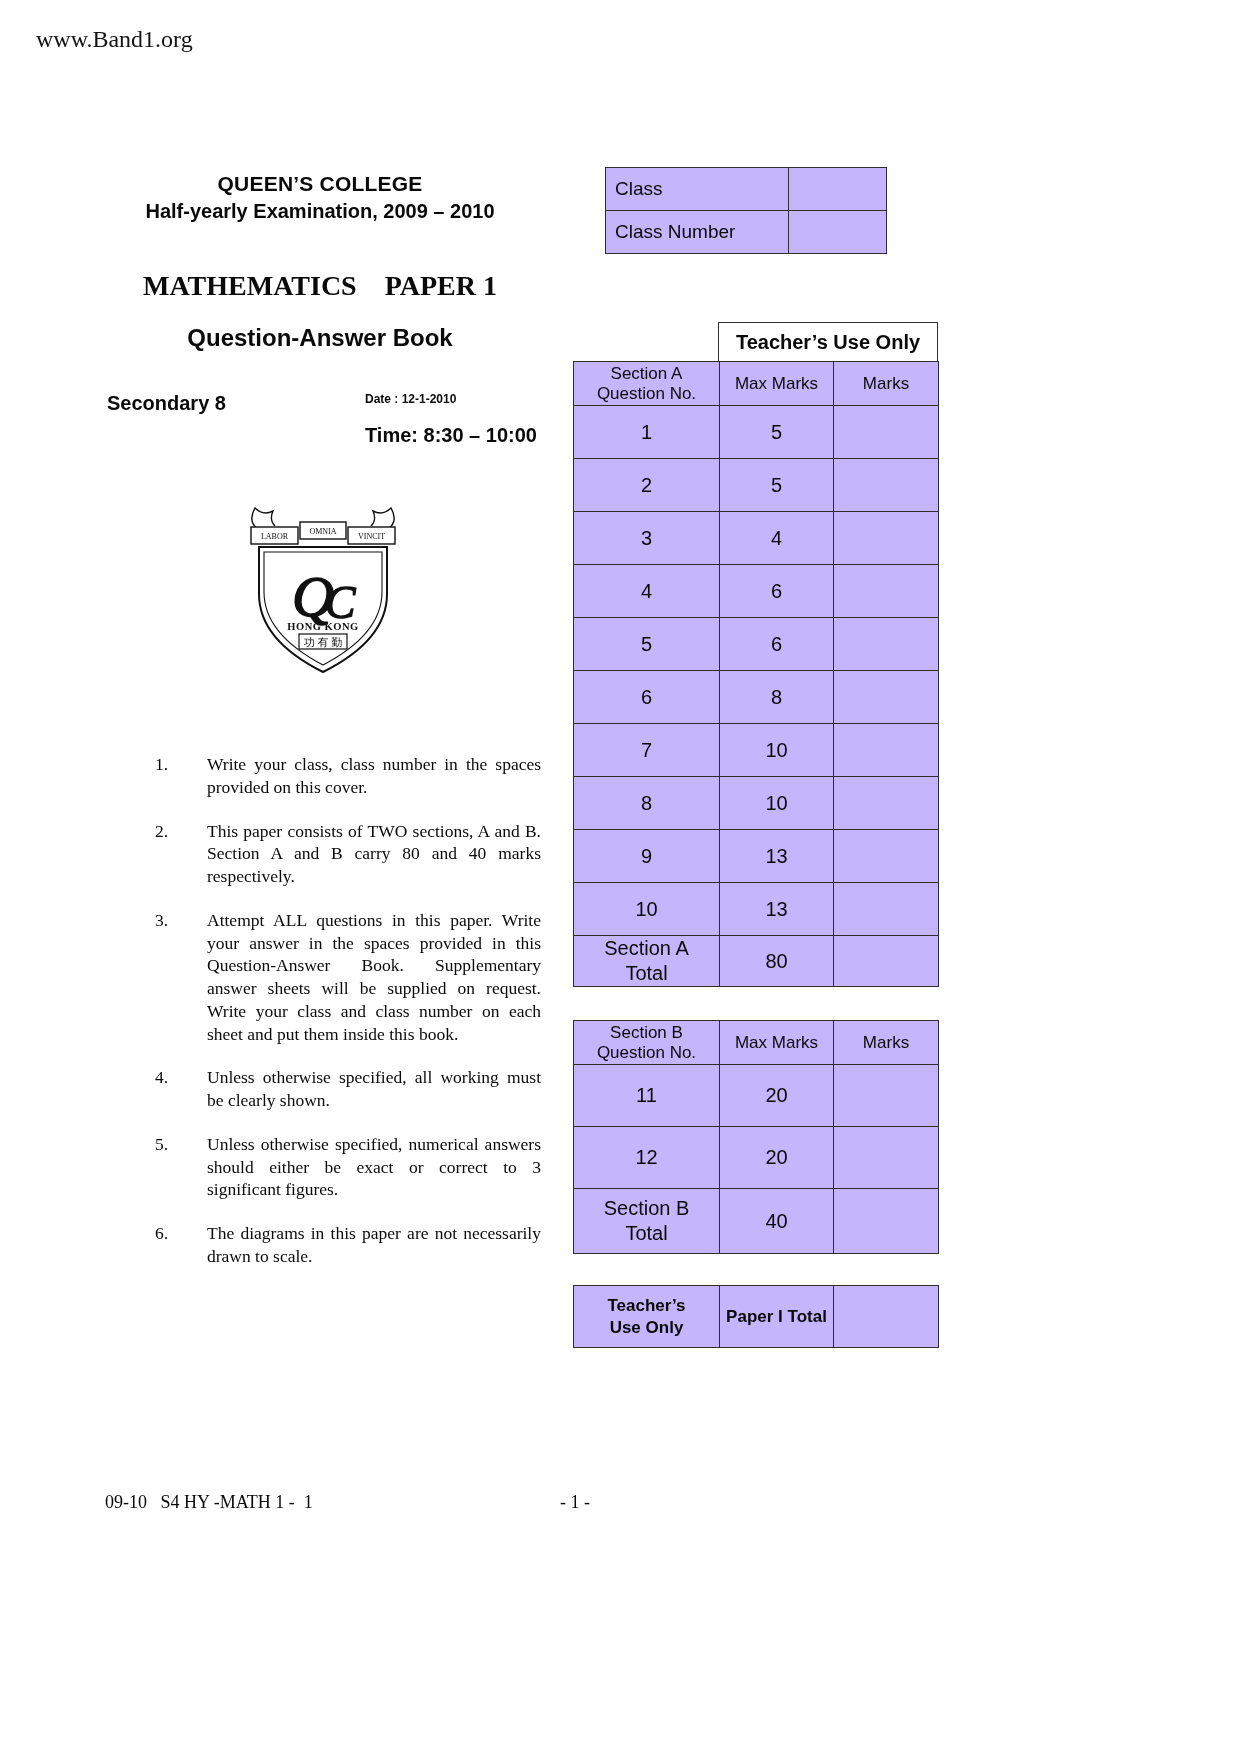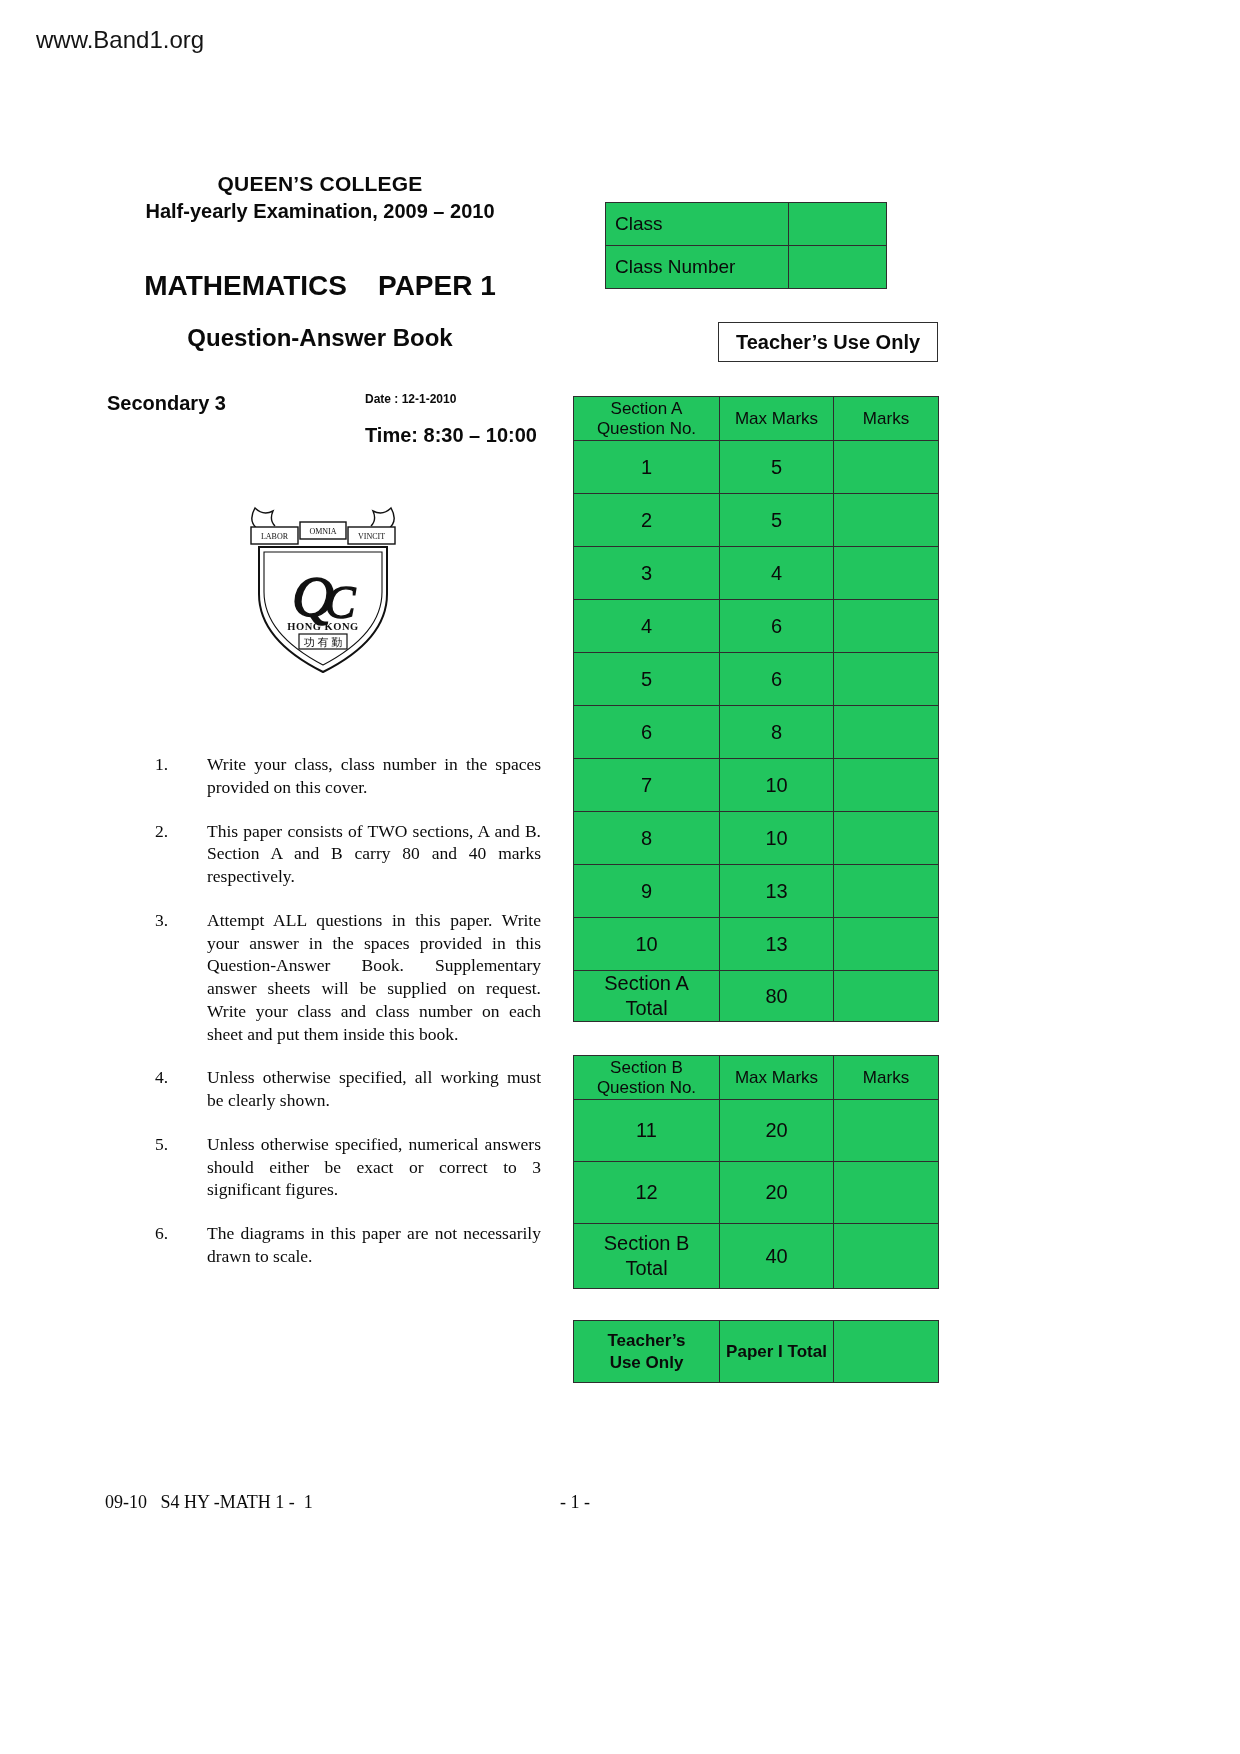--- a/index.html
+++ b/index.html
@@ -4,34 +4,34 @@
 <style>
   * { margin:0; padding:0; box-sizing:border-box; }
   html,body { background:#fff; }
   body {
     width:1240px; height:1754px; position:relative;
     font-family:"Liberation Sans", sans-serif; color:#0a0a0a;
     overflow:hidden;
   }
   .abs { position:absolute; }
   .pre { white-space:pre-line; }
-  .prewrap { white-space:pre; }
+  .prewrap { white-space:pre;font-family:Liberation Serif, serif; }
 
   .watermark { left:36px; top:26px; font-size:24px; color:#141414; }
 
   .head-center { left:118px; top:172px; width:404px; text-align:center; font-weight:bold; }
   .school { font-size:21px; letter-spacing:0.2px; }
   .examline { font-size:20px; margin-top:4px; }
   .subject { left:118px; top:270px; width:404px; text-align:center; font-weight:bold; font-size:28px; }
   .book { left:118px; top:324px; width:404px; text-align:center; font-weight:bold; font-size:24px; }
   .form { left:107px; top:392px; font-weight:bold; font-size:20px; }
   .date { left:365px; top:392px; font-weight:bold; font-size:12px; }
   .time { left:365px; top:424px; font-weight:bold; font-size:20px; }
 
-  table { border-collapse:collapse; background:#22c55e;margin-top:35px; }
+  table { border-collapse:collapse; background:#c4b5fd; }
   td { border:1.5px solid #2e2e2e; vertical-align:middle; }
 
   .class-table { left:605px; top:167px; }
   .class-table td { height:43px; }
   .ct-label { width:183px; padding-left:9px; font-size:19px; }
   .ct-value { width:98px; }
 
   .teacher-box {
     left:718px; top:322px; width:220px; height:40px;
     border:1.5px solid #2e2e2e; display:flex; align-items:center; justify-content:center;
@@ -69,21 +69,21 @@
 
 <div class="abs watermark prewrap">www.Band1.org</div>
 
 <div class="abs head-center">
   <div class="school">QUEEN’S COLLEGE</div>
   <div class="examline">Half-yearly Examination, 2009 – 2010</div>
 </div>
 
 <div class="abs subject prewrap">MATHEMATICS    PAPER 1</div>
 <div class="abs book">Question-Answer Book</div>
-<div class="abs form">Secondary 3</div>
+<div class="abs form">Secondary 8</div>
 <div class="abs date">Date : 12-1-2010</div>
 <div class="abs time">Time: 8:30 – 10:00</div>
 
 <table class="abs class-table">
   <tbody>
       <tr>
     <td class="ct-label">Class</td>
     <td class="ct-value"></td>
   </tr>
   <tr>

